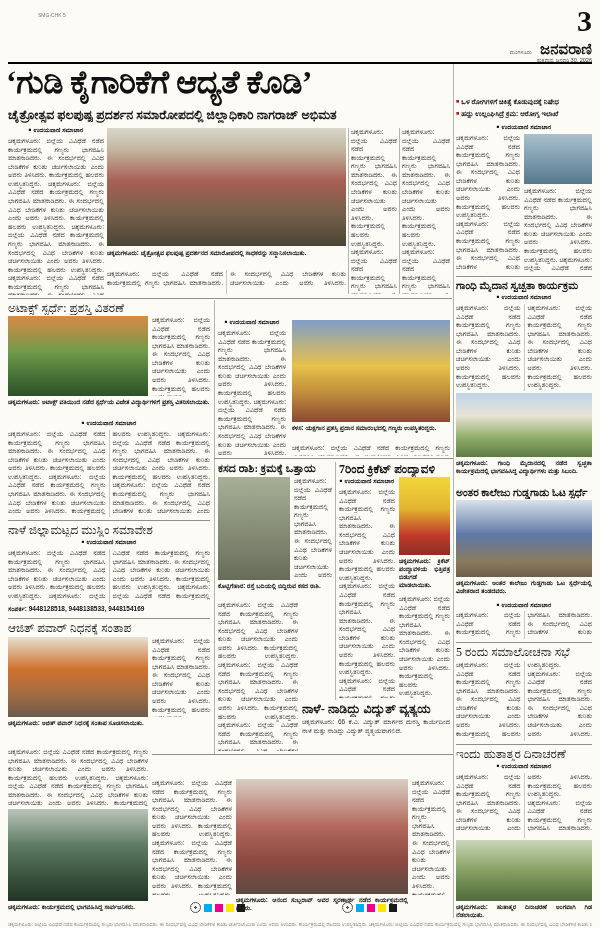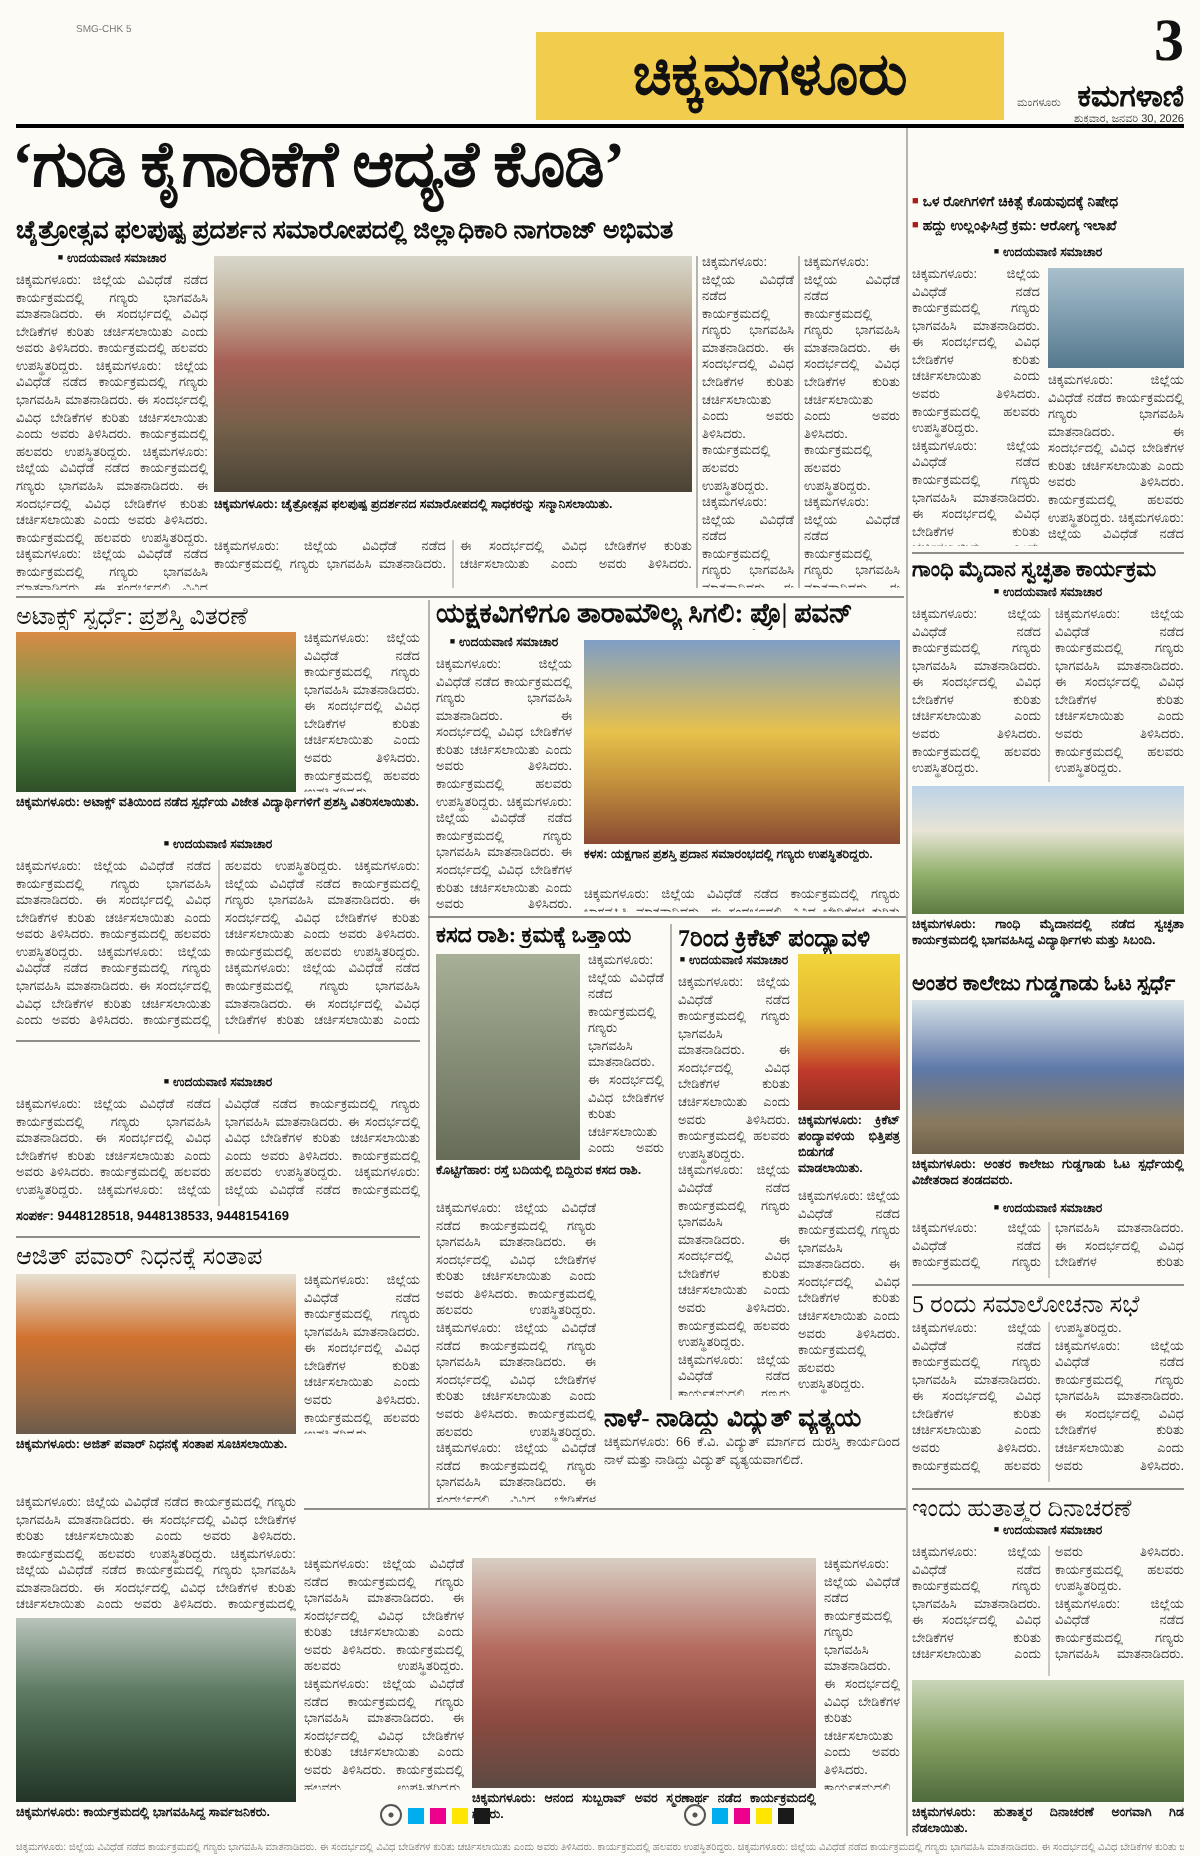--- a/index.html
+++ b/index.html
@@ -48,27 +48,24 @@
   .tiny{font-size:5px;color:#777;overflow:hidden;white-space:nowrap;}
   .right{text-align:right;}
   .center{text-align:center;}
 </style>
 </head>
 <body>
 
 <div class="page">
 
   <div class="abs tiny" style="left:38px;top:12px;width:120px;">SMG-CHK 5</div>
-  <div class="abs center serif" style="left:268px;top:16px;width:234px;height:44px;background:var(--accent);font-size:29px;font-weight:800;line-height:44px;overflow:hidden;">
-    <span>ಚಿಕ್ಕಮಗಳೂರು</span>
-  </div>
   <div class="abs right serif" style="left:540px;top:4px;width:52px;font-size:30px;font-weight:800;">3</div>
   <div class="abs right" style="left:400px;top:40px;width:192px;overflow:hidden;white-space:nowrap;">
     <span style="font-size:5.5px;color:#444;margin-right:4px;">ಮಂಗಳೂರು</span>
-    <span class="serif" style="font-size:15px;font-weight:800;">ಕಮಗಳಾಣಿ</span>
+    <span class="serif" style="font-size:15px;font-weight:800;">ಜನವರಾಣಿ</span>
   </div>
   <div class="abs right" style="left:420px;top:57px;width:172px;font-size:5.5px;color:#333;">ಶುಕ್ರವಾರ, ಜನವರಿ 30, 2026</div>
   <div class="abs rule-h2" style="left:8px;top:62px;width:584px;"></div>
 
   <div class="abs serif h-sub nowrap" style="left:8px;top:108px;width:444px;">ಚೈತ್ರೋತ್ಸವ ಫಲಪುಷ್ಪ ಪ್ರದರ್ಶನ ಸಮಾರೋಪದಲ್ಲಿ ಜಿಲ್ಲಾಧಿಕಾರಿ ನಾಗರಾಜ್ ಅಭಿಮತ</div>
   <div class="abs serif h-lead nowrap" style="left:6px;top:66px;width:446px;height:40px;">‘ಗುಡಿ ಕೈಗಾರಿಕೆಗೆ ಆದ್ಯತೆ ಕೊಡಿ’</div>
   <div class="abs byline" style="left:8px;top:126px;width:96px;">
     <span class="sq">■</span><span>ಉದಯವಾಣಿ ಸಮಾಚಾರ</span>
   </div>
   <div class="abs btxt" style="left:8px;top:137px;width:96px;height:158px;">ಚಿಕ್ಕಮಗಳೂರು: ಜಿಲ್ಲೆಯ ವಿವಿಧೆಡೆ ನಡೆದ ಕಾರ್ಯಕ್ರಮದಲ್ಲಿ ಗಣ್ಯರು ಭಾಗವಹಿಸಿ ಮಾತನಾಡಿದರು. ಈ ಸಂದರ್ಭದಲ್ಲಿ ವಿವಿಧ ಬೇಡಿಕೆಗಳ ಕುರಿತು ಚರ್ಚಿಸಲಾಯಿತು ಎಂದು ಅವರು ತಿಳಿಸಿದರು. ಕಾರ್ಯಕ್ರಮದಲ್ಲಿ ಹಲವರು ಉಪಸ್ಥಿತರಿದ್ದರು. ಚಿಕ್ಕಮಗಳೂರು: ಜಿಲ್ಲೆಯ ವಿವಿಧೆಡೆ ನಡೆದ ಕಾರ್ಯಕ್ರಮದಲ್ಲಿ ಗಣ್ಯರು ಭಾಗವಹಿಸಿ ಮಾತನಾಡಿದರು. ಈ ಸಂದರ್ಭದಲ್ಲಿ ವಿವಿಧ ಬೇಡಿಕೆಗಳ ಕುರಿತು ಚರ್ಚಿಸಲಾಯಿತು ಎಂದು ಅವರು ತಿಳಿಸಿದರು. ಕಾರ್ಯಕ್ರಮದಲ್ಲಿ ಹಲವರು ಉಪಸ್ಥಿತರಿದ್ದರು. ಚಿಕ್ಕಮಗಳೂರು: ಜಿಲ್ಲೆಯ ವಿವಿಧೆಡೆ ನಡೆದ ಕಾರ್ಯಕ್ರಮದಲ್ಲಿ ಗಣ್ಯರು ಭಾಗವಹಿಸಿ ಮಾತನಾಡಿದರು. ಈ ಸಂದರ್ಭದಲ್ಲಿ ವಿವಿಧ ಬೇಡಿಕೆಗಳ ಕುರಿತು ಚರ್ಚಿಸಲಾಯಿತು ಎಂದು ಅವರು ತಿಳಿಸಿದರು. ಕಾರ್ಯಕ್ರಮದಲ್ಲಿ ಹಲವರು ಉಪಸ್ಥಿತರಿದ್ದರು. ಚಿಕ್ಕಮಗಳೂರು: ಜಿಲ್ಲೆಯ ವಿವಿಧೆಡೆ ನಡೆದ ಕಾರ್ಯಕ್ರಮದಲ್ಲಿ ಗಣ್ಯರು ಭಾಗವಹಿಸಿ ಮಾತನಾಡಿದರು. ಈ ಸಂದರ್ಭದಲ್ಲಿ ವಿವಿಧ ಬೇಡಿಕೆಗಳ ಕುರಿತು ಚರ್ಚಿಸಲಾಯಿತು ಎಂದು ಅವರು ತಿಳಿಸಿದರು. ಕಾರ್ಯಕ್ರಮದಲ್ಲಿ ಹಲವರು ಉಪಸ್ಥಿತರಿದ್ದರು. ಚಿಕ್ಕಮಗಳೂರು: ಜಿಲ್ಲೆಯ ವಿವಿಧೆಡೆ ನಡೆದ ಕಾರ್ಯಕ್ರಮದಲ್ಲಿ ಗಣ್ಯರು ಭಾಗವಹಿಸಿ ಮಾತನಾಡಿದರು. ಈ ಸಂದರ್ಭದಲ್ಲಿ ವಿವಿಧ ಬೇಡಿಕೆಗಳ ಕುರಿತು ಚರ್ಚಿಸಲಾಯಿತು ಎಂದು ಅವರು ತಿಳಿಸಿದರು. ಕಾರ್ಯಕ್ರಮದಲ್ಲಿ ಹಲವರು ಉಪಸ್ಥಿತರಿದ್ದರು. ಚಿಕ್ಕಮಗಳೂರು: ಜಿಲ್ಲೆಯ ವಿವಿಧೆಡೆ ನಡೆದ ಕಾರ್ಯಕ್ರಮದಲ್ಲಿ ಗಣ್ಯರು ಭಾಗವಹಿಸಿ ಮಾತನಾಡಿದರು. ಈ ಸಂದರ್ಭದಲ್ಲಿ ವಿವಿಧ ಬೇಡಿಕೆಗಳ ಕುರಿತು ಚರ್ಚಿಸಲಾಯಿತು ಎಂದು ಅವರು ತಿಳಿಸಿದರು. ಕಾರ್ಯಕ್ರಮದಲ್ಲಿ ಹಲವರು ಉಪಸ್ಥಿತರಿದ್ದರು. ಚಿಕ್ಕಮಗಳೂರು: ಜಿಲ್ಲೆಯ ವಿವಿಧೆಡೆ ನಡೆದ ಕಾರ್ಯಕ್ರಮದಲ್ಲಿ ಗಣ್ಯರು ಭಾಗವಹಿಸಿ ಮಾತನಾಡಿದರು. ಈ ಸಂದರ್ಭದಲ್ಲಿ ವಿವಿಧ ಬೇಡಿಕೆಗಳ ಕುರಿತು ಚರ್ಚಿಸಲಾಯಿತು ಎಂದು ಅವರು ತಿಳಿಸಿದರು. ಕಾರ್ಯಕ್ರಮದಲ್ಲಿ ಹಲವರು ಉಪಸ್ಥಿತರಿದ್ದರು. ಚಿಕ್ಕಮಗಳೂರು: ಜಿಲ್ಲೆಯ ವಿವಿಧೆಡೆ ನಡೆದ ಕಾರ್ಯಕ್ರಮದಲ್ಲಿ ಗಣ್ಯರು ಭಾಗವಹಿಸಿ ಮಾತನಾಡಿದರು. ಈ ಸಂದರ್ಭದಲ್ಲಿ ವಿವಿಧ ಬೇಡಿಕೆಗಳ ಕುರಿತು ಚರ್ಚಿಸಲಾಯಿತು ಎಂದು ಅವರು ತಿಳಿಸಿದರು. ಕಾರ್ಯಕ್ರಮದಲ್ಲಿ ಹಲವರು ಉಪಸ್ಥಿತರಿದ್ದರು.</div>
@@ -131,36 +128,36 @@
   <div class="abs serif h-sm nowrap" style="left:8px;top:302px;width:202px;">ಅಟಾಕ್ಸ್ ಸ್ಪರ್ಧೆ: ಪ್ರಶಸ್ತಿ ವಿತರಣೆ</div>
   <div class="abs photo ph-ataks" style="left:8px;top:316px;width:140px;height:80px;"></div>
   <div class="abs btxt" style="left:152px;top:316px;width:58px;height:80px;">ಚಿಕ್ಕಮಗಳೂರು: ಜಿಲ್ಲೆಯ ವಿವಿಧೆಡೆ ನಡೆದ ಕಾರ್ಯಕ್ರಮದಲ್ಲಿ ಗಣ್ಯರು ಭಾಗವಹಿಸಿ ಮಾತನಾಡಿದರು. ಈ ಸಂದರ್ಭದಲ್ಲಿ ವಿವಿಧ ಬೇಡಿಕೆಗಳ ಕುರಿತು ಚರ್ಚಿಸಲಾಯಿತು ಎಂದು ಅವರು ತಿಳಿಸಿದರು. ಕಾರ್ಯಕ್ರಮದಲ್ಲಿ ಹಲವರು ಉಪಸ್ಥಿತರಿದ್ದರು. ಚಿಕ್ಕಮಗಳೂರು: ಜಿಲ್ಲೆಯ ವಿವಿಧೆಡೆ ನಡೆದ ಕಾರ್ಯಕ್ರಮದಲ್ಲಿ ಗಣ್ಯರು ಭಾಗವಹಿಸಿ ಮಾತನಾಡಿದರು. ಈ ಸಂದರ್ಭದಲ್ಲಿ ವಿವಿಧ ಬೇಡಿಕೆಗಳ ಕುರಿತು ಚರ್ಚಿಸಲಾಯಿತು ಎಂದು ಅವರು ತಿಳಿಸಿದರು. ಕಾರ್ಯಕ್ರಮದಲ್ಲಿ ಹಲವರು ಉಪಸ್ಥಿತರಿದ್ದರು. ಚಿಕ್ಕಮಗಳೂರು: ಜಿಲ್ಲೆಯ ವಿವಿಧೆಡೆ ನಡೆದ ಕಾರ್ಯಕ್ರಮದಲ್ಲಿ ಗಣ್ಯರು ಭಾಗವಹಿಸಿ ಮಾತನಾಡಿದರು. ಈ ಸಂದರ್ಭದಲ್ಲಿ ವಿವಿಧ ಬೇಡಿಕೆಗಳ ಕುರಿತು ಚರ್ಚಿಸಲಾಯಿತು ಎಂದು ಅವರು ತಿಳಿಸಿದರು. ಕಾರ್ಯಕ್ರಮದಲ್ಲಿ ಹಲವರು ಉಪಸ್ಥಿತರಿದ್ದರು. ಚಿಕ್ಕಮಗಳೂರು: ಜಿಲ್ಲೆಯ ವಿವಿಧೆಡೆ ನಡೆದ ಕಾರ್ಯಕ್ರಮದಲ್ಲಿ ಗಣ್ಯರು ಭಾಗವಹಿಸಿ ಮಾತನಾಡಿದರು. ಈ ಸಂದರ್ಭದಲ್ಲಿ ವಿವಿಧ ಬೇಡಿಕೆಗಳ ಕುರಿತು ಚರ್ಚಿಸಲಾಯಿತು ಎಂದು ಅವರು ತಿಳಿಸಿದರು. ಕಾರ್ಯಕ್ರಮದಲ್ಲಿ ಹಲವರು ಉಪಸ್ಥಿತರಿದ್ದರು.</div>
   <div class="abs caption" style="left:8px;top:398px;width:202px;height:19px;">ಚಿಕ್ಕಮಗಳೂರು: ಅಟಾಕ್ಸ್ ವತಿಯಿಂದ ನಡೆದ ಸ್ಪರ್ಧೆಯ ವಿಜೇತ ವಿದ್ಯಾರ್ಥಿಗಳಿಗೆ ಪ್ರಶಸ್ತಿ ವಿತರಿಸಲಾಯಿತು.</div>
   <div class="abs byline" style="left:8px;top:419px;width:202px;">
     <span class="sq">■</span><span>ಉದಯವಾಣಿ ಸಮಾಚಾರ</span>
   </div>
   <div class="abs btxt cols2" style="left:8px;top:430px;width:202px;height:87px;">ಚಿಕ್ಕಮಗಳೂರು: ಜಿಲ್ಲೆಯ ವಿವಿಧೆಡೆ ನಡೆದ ಕಾರ್ಯಕ್ರಮದಲ್ಲಿ ಗಣ್ಯರು ಭಾಗವಹಿಸಿ ಮಾತನಾಡಿದರು. ಈ ಸಂದರ್ಭದಲ್ಲಿ ವಿವಿಧ ಬೇಡಿಕೆಗಳ ಕುರಿತು ಚರ್ಚಿಸಲಾಯಿತು ಎಂದು ಅವರು ತಿಳಿಸಿದರು. ಕಾರ್ಯಕ್ರಮದಲ್ಲಿ ಹಲವರು ಉಪಸ್ಥಿತರಿದ್ದರು. ಚಿಕ್ಕಮಗಳೂರು: ಜಿಲ್ಲೆಯ ವಿವಿಧೆಡೆ ನಡೆದ ಕಾರ್ಯಕ್ರಮದಲ್ಲಿ ಗಣ್ಯರು ಭಾಗವಹಿಸಿ ಮಾತನಾಡಿದರು. ಈ ಸಂದರ್ಭದಲ್ಲಿ ವಿವಿಧ ಬೇಡಿಕೆಗಳ ಕುರಿತು ಚರ್ಚಿಸಲಾಯಿತು ಎಂದು ಅವರು ತಿಳಿಸಿದರು. ಕಾರ್ಯಕ್ರಮದಲ್ಲಿ ಹಲವರು ಉಪಸ್ಥಿತರಿದ್ದರು. ಚಿಕ್ಕಮಗಳೂರು: ಜಿಲ್ಲೆಯ ವಿವಿಧೆಡೆ ನಡೆದ ಕಾರ್ಯಕ್ರಮದಲ್ಲಿ ಗಣ್ಯರು ಭಾಗವಹಿಸಿ ಮಾತನಾಡಿದರು. ಈ ಸಂದರ್ಭದಲ್ಲಿ ವಿವಿಧ ಬೇಡಿಕೆಗಳ ಕುರಿತು ಚರ್ಚಿಸಲಾಯಿತು ಎಂದು ಅವರು ತಿಳಿಸಿದರು. ಕಾರ್ಯಕ್ರಮದಲ್ಲಿ ಹಲವರು ಉಪಸ್ಥಿತರಿದ್ದರು. ಚಿಕ್ಕಮಗಳೂರು: ಜಿಲ್ಲೆಯ ವಿವಿಧೆಡೆ ನಡೆದ ಕಾರ್ಯಕ್ರಮದಲ್ಲಿ ಗಣ್ಯರು ಭಾಗವಹಿಸಿ ಮಾತನಾಡಿದರು. ಈ ಸಂದರ್ಭದಲ್ಲಿ ವಿವಿಧ ಬೇಡಿಕೆಗಳ ಕುರಿತು ಚರ್ಚಿಸಲಾಯಿತು ಎಂದು ಅವರು ತಿಳಿಸಿದರು. ಕಾರ್ಯಕ್ರಮದಲ್ಲಿ ಹಲವರು ಉಪಸ್ಥಿತರಿದ್ದರು. ಚಿಕ್ಕಮಗಳೂರು: ಜಿಲ್ಲೆಯ ವಿವಿಧೆಡೆ ನಡೆದ ಕಾರ್ಯಕ್ರಮದಲ್ಲಿ ಗಣ್ಯರು ಭಾಗವಹಿಸಿ ಮಾತನಾಡಿದರು. ಈ ಸಂದರ್ಭದಲ್ಲಿ ವಿವಿಧ ಬೇಡಿಕೆಗಳ ಕುರಿತು ಚರ್ಚಿಸಲಾಯಿತು ಎಂದು ಅವರು ತಿಳಿಸಿದರು. ಕಾರ್ಯಕ್ರಮದಲ್ಲಿ ಹಲವರು ಉಪಸ್ಥಿತರಿದ್ದರು. ಚಿಕ್ಕಮಗಳೂರು: ಜಿಲ್ಲೆಯ ವಿವಿಧೆಡೆ ನಡೆದ ಕಾರ್ಯಕ್ರಮದಲ್ಲಿ ಗಣ್ಯರು ಭಾಗವಹಿಸಿ ಮಾತನಾಡಿದರು. ಈ ಸಂದರ್ಭದಲ್ಲಿ ವಿವಿಧ ಬೇಡಿಕೆಗಳ ಕುರಿತು ಚರ್ಚಿಸಲಾಯಿತು ಎಂದು ಅವರು ತಿಳಿಸಿದರು. ಕಾರ್ಯಕ್ರಮದಲ್ಲಿ ಹಲವರು ಉಪಸ್ಥಿತರಿದ್ದರು. ಚಿಕ್ಕಮಗಳೂರು: ಜಿಲ್ಲೆಯ ವಿವಿಧೆಡೆ ನಡೆದ ಕಾರ್ಯಕ್ರಮದಲ್ಲಿ ಗಣ್ಯರು ಭಾಗವಹಿಸಿ ಮಾತನಾಡಿದರು. ಈ ಸಂದರ್ಭದಲ್ಲಿ ವಿವಿಧ ಬೇಡಿಕೆಗಳ ಕುರಿತು ಚರ್ಚಿಸಲಾಯಿತು ಎಂದು ಅವರು ತಿಳಿಸಿದರು. ಕಾರ್ಯಕ್ರಮದಲ್ಲಿ ಹಲವರು ಉಪಸ್ಥಿತರಿದ್ದರು. ಚಿಕ್ಕಮಗಳೂರು: ಜಿಲ್ಲೆಯ ವಿವಿಧೆಡೆ ನಡೆದ ಕಾರ್ಯಕ್ರಮದಲ್ಲಿ ಗಣ್ಯರು ಭಾಗವಹಿಸಿ ಮಾತನಾಡಿದರು. ಈ ಸಂದರ್ಭದಲ್ಲಿ ವಿವಿಧ ಬೇಡಿಕೆಗಳ ಕುರಿತು ಚರ್ಚಿಸಲಾಯಿತು ಎಂದು ಅವರು ತಿಳಿಸಿದರು. ಕಾರ್ಯಕ್ರಮದಲ್ಲಿ ಹಲವರು ಉಪಸ್ಥಿತರಿದ್ದರು.</div>
   <div class="abs rule-h" style="left:8px;top:520px;width:202px;"></div>
 
+  <div class="abs serif h-sm nowrap" style="left:8px;top:524px;width:202px;">ನಾಳೆ ಜಿಲ್ಲಾಮಟ್ಟದ ಮುಸ್ಲಿಂ ಸಮಾವೇಶ</div>
   <div class="abs byline" style="left:8px;top:538px;width:202px;">
     <span class="sq">■</span><span>ಉದಯವಾಣಿ ಸಮಾಚಾರ</span>
   </div>
   <div class="abs btxt cols2" style="left:8px;top:549px;width:202px;height:54px;">ಚಿಕ್ಕಮಗಳೂರು: ಜಿಲ್ಲೆಯ ವಿವಿಧೆಡೆ ನಡೆದ ಕಾರ್ಯಕ್ರಮದಲ್ಲಿ ಗಣ್ಯರು ಭಾಗವಹಿಸಿ ಮಾತನಾಡಿದರು. ಈ ಸಂದರ್ಭದಲ್ಲಿ ವಿವಿಧ ಬೇಡಿಕೆಗಳ ಕುರಿತು ಚರ್ಚಿಸಲಾಯಿತು ಎಂದು ಅವರು ತಿಳಿಸಿದರು. ಕಾರ್ಯಕ್ರಮದಲ್ಲಿ ಹಲವರು ಉಪಸ್ಥಿತರಿದ್ದರು. ಚಿಕ್ಕಮಗಳೂರು: ಜಿಲ್ಲೆಯ ವಿವಿಧೆಡೆ ನಡೆದ ಕಾರ್ಯಕ್ರಮದಲ್ಲಿ ಗಣ್ಯರು ಭಾಗವಹಿಸಿ ಮಾತನಾಡಿದರು. ಈ ಸಂದರ್ಭದಲ್ಲಿ ವಿವಿಧ ಬೇಡಿಕೆಗಳ ಕುರಿತು ಚರ್ಚಿಸಲಾಯಿತು ಎಂದು ಅವರು ತಿಳಿಸಿದರು. ಕಾರ್ಯಕ್ರಮದಲ್ಲಿ ಹಲವರು ಉಪಸ್ಥಿತರಿದ್ದರು. ಚಿಕ್ಕಮಗಳೂರು: ಜಿಲ್ಲೆಯ ವಿವಿಧೆಡೆ ನಡೆದ ಕಾರ್ಯಕ್ರಮದಲ್ಲಿ ಗಣ್ಯರು ಭಾಗವಹಿಸಿ ಮಾತನಾಡಿದರು. ಈ ಸಂದರ್ಭದಲ್ಲಿ ವಿವಿಧ ಬೇಡಿಕೆಗಳ ಕುರಿತು ಚರ್ಚಿಸಲಾಯಿತು ಎಂದು ಅವರು ತಿಳಿಸಿದರು. ಕಾರ್ಯಕ್ರಮದಲ್ಲಿ ಹಲವರು ಉಪಸ್ಥಿತರಿದ್ದರು. ಚಿಕ್ಕಮಗಳೂರು: ಜಿಲ್ಲೆಯ ವಿವಿಧೆಡೆ ನಡೆದ ಕಾರ್ಯಕ್ರಮದಲ್ಲಿ ಗಣ್ಯರು ಭಾಗವಹಿಸಿ ಮಾತನಾಡಿದರು. ಈ ಸಂದರ್ಭದಲ್ಲಿ ವಿವಿಧ ಬೇಡಿಕೆಗಳ ಕುರಿತು ಚರ್ಚಿಸಲಾಯಿತು ಎಂದು ಅವರು ತಿಳಿಸಿದರು. ಕಾರ್ಯಕ್ರಮದಲ್ಲಿ ಹಲವರು ಉಪಸ್ಥಿತರಿದ್ದರು. ಚಿಕ್ಕಮಗಳೂರು: ಜಿಲ್ಲೆಯ ವಿವಿಧೆಡೆ ನಡೆದ ಕಾರ್ಯಕ್ರಮದಲ್ಲಿ ಗಣ್ಯರು ಭಾಗವಹಿಸಿ ಮಾತನಾಡಿದರು. ಈ ಸಂದರ್ಭದಲ್ಲಿ ವಿವಿಧ ಬೇಡಿಕೆಗಳ ಕುರಿತು ಚರ್ಚಿಸಲಾಯಿತು ಎಂದು ಅವರು ತಿಳಿಸಿದರು. ಕಾರ್ಯಕ್ರಮದಲ್ಲಿ ಹಲವರು ಉಪಸ್ಥಿತರಿದ್ದರು.</div>
   <div class="abs" style="left:8px;top:605px;width:202px;font-size:6.5px;font-weight:bold;overflow:hidden;white-space:nowrap;">ಸಂಪರ್ಕ: 9448128518, 9448138533, 9448154169</div>
   <div class="abs rule-h" style="left:8px;top:618px;width:202px;"></div>
 
   <div class="abs serif h-sm nowrap" style="left:8px;top:622px;width:202px;">ಆಜಿತ್ ಪವಾರ್ ನಿಧನಕ್ಕೆ ಸಂತಾಪ</div>
   <div class="abs photo ph-pawar" style="left:8px;top:637px;width:140px;height:80px;"></div>
   <div class="abs btxt" style="left:152px;top:637px;width:58px;height:80px;">ಚಿಕ್ಕಮಗಳೂರು: ಜಿಲ್ಲೆಯ ವಿವಿಧೆಡೆ ನಡೆದ ಕಾರ್ಯಕ್ರಮದಲ್ಲಿ ಗಣ್ಯರು ಭಾಗವಹಿಸಿ ಮಾತನಾಡಿದರು. ಈ ಸಂದರ್ಭದಲ್ಲಿ ವಿವಿಧ ಬೇಡಿಕೆಗಳ ಕುರಿತು ಚರ್ಚಿಸಲಾಯಿತು ಎಂದು ಅವರು ತಿಳಿಸಿದರು. ಕಾರ್ಯಕ್ರಮದಲ್ಲಿ ಹಲವರು ಉಪಸ್ಥಿತರಿದ್ದರು. ಚಿಕ್ಕಮಗಳೂರು: ಜಿಲ್ಲೆಯ ವಿವಿಧೆಡೆ ನಡೆದ ಕಾರ್ಯಕ್ರಮದಲ್ಲಿ ಗಣ್ಯರು ಭಾಗವಹಿಸಿ ಮಾತನಾಡಿದರು. ಈ ಸಂದರ್ಭದಲ್ಲಿ ವಿವಿಧ ಬೇಡಿಕೆಗಳ ಕುರಿತು ಚರ್ಚಿಸಲಾಯಿತು ಎಂದು ಅವರು ತಿಳಿಸಿದರು. ಕಾರ್ಯಕ್ರಮದಲ್ಲಿ ಹಲವರು ಉಪಸ್ಥಿತರಿದ್ದರು. ಚಿಕ್ಕಮಗಳೂರು: ಜಿಲ್ಲೆಯ ವಿವಿಧೆಡೆ ನಡೆದ ಕಾರ್ಯಕ್ರಮದಲ್ಲಿ ಗಣ್ಯರು ಭಾಗವಹಿಸಿ ಮಾತನಾಡಿದರು. ಈ ಸಂದರ್ಭದಲ್ಲಿ ವಿವಿಧ ಬೇಡಿಕೆಗಳ ಕುರಿತು ಚರ್ಚಿಸಲಾಯಿತು ಎಂದು ಅವರು ತಿಳಿಸಿದರು. ಕಾರ್ಯಕ್ರಮದಲ್ಲಿ ಹಲವರು ಉಪಸ್ಥಿತರಿದ್ದರು. ಚಿಕ್ಕಮಗಳೂರು: ಜಿಲ್ಲೆಯ ವಿವಿಧೆಡೆ ನಡೆದ ಕಾರ್ಯಕ್ರಮದಲ್ಲಿ ಗಣ್ಯರು ಭಾಗವಹಿಸಿ ಮಾತನಾಡಿದರು. ಈ ಸಂದರ್ಭದಲ್ಲಿ ವಿವಿಧ ಬೇಡಿಕೆಗಳ ಕುರಿತು ಚರ್ಚಿಸಲಾಯಿತು ಎಂದು ಅವರು ತಿಳಿಸಿದರು. ಕಾರ್ಯಕ್ರಮದಲ್ಲಿ ಹಲವರು ಉಪಸ್ಥಿತರಿದ್ದರು.</div>
   <div class="abs caption" style="left:8px;top:719px;width:140px;height:26px;">ಚಿಕ್ಕಮಗಳೂರು: ಅಜಿತ್ ಪವಾರ್ ನಿಧನಕ್ಕೆ ಸಂತಾಪ ಸೂಚಿಸಲಾಯಿತು.</div>
   <div class="abs btxt" style="left:8px;top:748px;width:140px;height:58px;">ಚಿಕ್ಕಮಗಳೂರು: ಜಿಲ್ಲೆಯ ವಿವಿಧೆಡೆ ನಡೆದ ಕಾರ್ಯಕ್ರಮದಲ್ಲಿ ಗಣ್ಯರು ಭಾಗವಹಿಸಿ ಮಾತನಾಡಿದರು. ಈ ಸಂದರ್ಭದಲ್ಲಿ ವಿವಿಧ ಬೇಡಿಕೆಗಳ ಕುರಿತು ಚರ್ಚಿಸಲಾಯಿತು ಎಂದು ಅವರು ತಿಳಿಸಿದರು. ಕಾರ್ಯಕ್ರಮದಲ್ಲಿ ಹಲವರು ಉಪಸ್ಥಿತರಿದ್ದರು. ಚಿಕ್ಕಮಗಳೂರು: ಜಿಲ್ಲೆಯ ವಿವಿಧೆಡೆ ನಡೆದ ಕಾರ್ಯಕ್ರಮದಲ್ಲಿ ಗಣ್ಯರು ಭಾಗವಹಿಸಿ ಮಾತನಾಡಿದರು. ಈ ಸಂದರ್ಭದಲ್ಲಿ ವಿವಿಧ ಬೇಡಿಕೆಗಳ ಕುರಿತು ಚರ್ಚಿಸಲಾಯಿತು ಎಂದು ಅವರು ತಿಳಿಸಿದರು. ಕಾರ್ಯಕ್ರಮದಲ್ಲಿ ಹಲವರು ಉಪಸ್ಥಿತರಿದ್ದರು. ಚಿಕ್ಕಮಗಳೂರು: ಜಿಲ್ಲೆಯ ವಿವಿಧೆಡೆ ನಡೆದ ಕಾರ್ಯಕ್ರಮದಲ್ಲಿ ಗಣ್ಯರು ಭಾಗವಹಿಸಿ ಮಾತನಾಡಿದರು. ಈ ಸಂದರ್ಭದಲ್ಲಿ ವಿವಿಧ ಬೇಡಿಕೆಗಳ ಕುರಿತು ಚರ್ಚಿಸಲಾಯಿತು ಎಂದು ಅವರು ತಿಳಿಸಿದರು. ಕಾರ್ಯಕ್ರಮದಲ್ಲಿ ಹಲವರು ಉಪಸ್ಥಿತರಿದ್ದರು. ಚಿಕ್ಕಮಗಳೂರು: ಜಿಲ್ಲೆಯ ವಿವಿಧೆಡೆ ನಡೆದ ಕಾರ್ಯಕ್ರಮದಲ್ಲಿ ಗಣ್ಯರು ಭಾಗವಹಿಸಿ ಮಾತನಾಡಿದರು. ಈ ಸಂದರ್ಭದಲ್ಲಿ ವಿವಿಧ ಬೇಡಿಕೆಗಳ ಕುರಿತು ಚರ್ಚಿಸಲಾಯಿತು ಎಂದು ಅವರು ತಿಳಿಸಿದರು. ಕಾರ್ಯಕ್ರಮದಲ್ಲಿ ಹಲವರು ಉಪಸ್ಥಿತರಿದ್ದರು. ಚಿಕ್ಕಮಗಳೂರು: ಜಿಲ್ಲೆಯ ವಿವಿಧೆಡೆ ನಡೆದ ಕಾರ್ಯಕ್ರಮದಲ್ಲಿ ಗಣ್ಯರು ಭಾಗವಹಿಸಿ ಮಾತನಾಡಿದರು. ಈ ಸಂದರ್ಭದಲ್ಲಿ ವಿವಿಧ ಬೇಡಿಕೆಗಳ ಕುರಿತು ಚರ್ಚಿಸಲಾಯಿತು ಎಂದು ಅವರು ತಿಳಿಸಿದರು. ಕಾರ್ಯಕ್ರಮದಲ್ಲಿ ಹಲವರು ಉಪಸ್ಥಿತರಿದ್ದರು.</div>
   <div class="abs photo ph-crowd" style="left:8px;top:809px;width:140px;height:92px;"></div>
   <div class="abs caption" style="left:8px;top:903px;width:140px;height:16px;">ಚಿಕ್ಕಮಗಳೂರು: ಕಾರ್ಯಕ್ರಮದಲ್ಲಿ ಭಾಗವಹಿಸಿದ್ದ ಸಾರ್ವಜನಿಕರು.</div>
 
-  <div class="abs serif nowrap" style="left:218px;top:299px;width:232px;font-size:13.5px;font-weight:800;">ಯಕ್ಷಕವಿಗಳಿಗೂ ತಾರಾಮೌಲ್ಯ ಸಿಗಲಿ: ಪ್ರೊ| ಪವನ್</div>
   <div class="abs byline" style="left:218px;top:318px;width:68px;">
     <span class="sq">■</span><span>ಉದಯವಾಣಿ ಸಮಾಚಾರ</span>
   </div>
   <div class="abs btxt" style="left:218px;top:329px;width:68px;height:127px;">ಚಿಕ್ಕಮಗಳೂರು: ಜಿಲ್ಲೆಯ ವಿವಿಧೆಡೆ ನಡೆದ ಕಾರ್ಯಕ್ರಮದಲ್ಲಿ ಗಣ್ಯರು ಭಾಗವಹಿಸಿ ಮಾತನಾಡಿದರು. ಈ ಸಂದರ್ಭದಲ್ಲಿ ವಿವಿಧ ಬೇಡಿಕೆಗಳ ಕುರಿತು ಚರ್ಚಿಸಲಾಯಿತು ಎಂದು ಅವರು ತಿಳಿಸಿದರು. ಕಾರ್ಯಕ್ರಮದಲ್ಲಿ ಹಲವರು ಉಪಸ್ಥಿತರಿದ್ದರು. ಚಿಕ್ಕಮಗಳೂರು: ಜಿಲ್ಲೆಯ ವಿವಿಧೆಡೆ ನಡೆದ ಕಾರ್ಯಕ್ರಮದಲ್ಲಿ ಗಣ್ಯರು ಭಾಗವಹಿಸಿ ಮಾತನಾಡಿದರು. ಈ ಸಂದರ್ಭದಲ್ಲಿ ವಿವಿಧ ಬೇಡಿಕೆಗಳ ಕುರಿತು ಚರ್ಚಿಸಲಾಯಿತು ಎಂದು ಅವರು ತಿಳಿಸಿದರು. ಕಾರ್ಯಕ್ರಮದಲ್ಲಿ ಹಲವರು ಉಪಸ್ಥಿತರಿದ್ದರು. ಚಿಕ್ಕಮಗಳೂರು: ಜಿಲ್ಲೆಯ ವಿವಿಧೆಡೆ ನಡೆದ ಕಾರ್ಯಕ್ರಮದಲ್ಲಿ ಗಣ್ಯರು ಭಾಗವಹಿಸಿ ಮಾತನಾಡಿದರು. ಈ ಸಂದರ್ಭದಲ್ಲಿ ವಿವಿಧ ಬೇಡಿಕೆಗಳ ಕುರಿತು ಚರ್ಚಿಸಲಾಯಿತು ಎಂದು ಅವರು ತಿಳಿಸಿದರು. ಕಾರ್ಯಕ್ರಮದಲ್ಲಿ ಹಲವರು ಉಪಸ್ಥಿತರಿದ್ದರು. ಚಿಕ್ಕಮಗಳೂರು: ಜಿಲ್ಲೆಯ ವಿವಿಧೆಡೆ ನಡೆದ ಕಾರ್ಯಕ್ರಮದಲ್ಲಿ ಗಣ್ಯರು ಭಾಗವಹಿಸಿ ಮಾತನಾಡಿದರು. ಈ ಸಂದರ್ಭದಲ್ಲಿ ವಿವಿಧ ಬೇಡಿಕೆಗಳ ಕುರಿತು ಚರ್ಚಿಸಲಾಯಿತು ಎಂದು ಅವರು ತಿಳಿಸಿದರು. ಕಾರ್ಯಕ್ರಮದಲ್ಲಿ ಹಲವರು ಉಪಸ್ಥಿತರಿದ್ದರು. ಚಿಕ್ಕಮಗಳೂರು: ಜಿಲ್ಲೆಯ ವಿವಿಧೆಡೆ ನಡೆದ ಕಾರ್ಯಕ್ರಮದಲ್ಲಿ ಗಣ್ಯರು ಭಾಗವಹಿಸಿ ಮಾತನಾಡಿದರು. ಈ ಸಂದರ್ಭದಲ್ಲಿ ವಿವಿಧ ಬೇಡಿಕೆಗಳ ಕುರಿತು ಚರ್ಚಿಸಲಾಯಿತು ಎಂದು ಅವರು ತಿಳಿಸಿದರು. ಕಾರ್ಯಕ್ರಮದಲ್ಲಿ ಹಲವರು ಉಪಸ್ಥಿತರಿದ್ದರು. ಚಿಕ್ಕಮಗಳೂರು: ಜಿಲ್ಲೆಯ ವಿವಿಧೆಡೆ ನಡೆದ ಕಾರ್ಯಕ್ರಮದಲ್ಲಿ ಗಣ್ಯರು ಭಾಗವಹಿಸಿ ಮಾತನಾಡಿದರು. ಈ ಸಂದರ್ಭದಲ್ಲಿ ವಿವಿಧ ಬೇಡಿಕೆಗಳ ಕುರಿತು ಚರ್ಚಿಸಲಾಯಿತು ಎಂದು ಅವರು ತಿಳಿಸಿದರು. ಕಾರ್ಯಕ್ರಮದಲ್ಲಿ ಹಲವರು ಉಪಸ್ಥಿತರಿದ್ದರು.</div>
   <div class="abs photo ph-yaksha" style="left:292px;top:320px;width:158px;height:102px;"></div>
   <div class="abs caption" style="left:292px;top:424px;width:158px;height:18px;">ಕಳಸ: ಯಕ್ಷಗಾನ ಪ್ರಶಸ್ತಿ ಪ್ರದಾನ ಸಮಾರಂಭದಲ್ಲಿ ಗಣ್ಯರು ಉಪಸ್ಥಿತರಿದ್ದರು.</div>
   <div class="abs btxt" style="left:292px;top:444px;width:158px;height:12px;">ಚಿಕ್ಕಮಗಳೂರು: ಜಿಲ್ಲೆಯ ವಿವಿಧೆಡೆ ನಡೆದ ಕಾರ್ಯಕ್ರಮದಲ್ಲಿ ಗಣ್ಯರು ಭಾಗವಹಿಸಿ ಮಾತನಾಡಿದರು. ಈ ಸಂದರ್ಭದಲ್ಲಿ ವಿವಿಧ ಬೇಡಿಕೆಗಳ ಕುರಿತು ಚರ್ಚಿಸಲಾಯಿತು ಎಂದು ಅವರು ತಿಳಿಸಿದರು. ಕಾರ್ಯಕ್ರಮದಲ್ಲಿ ಹಲವರು ಉಪಸ್ಥಿತರಿದ್ದರು. ಚಿಕ್ಕಮಗಳೂರು: ಜಿಲ್ಲೆಯ ವಿವಿಧೆಡೆ ನಡೆದ ಕಾರ್ಯಕ್ರಮದಲ್ಲಿ ಗಣ್ಯರು ಭಾಗವಹಿಸಿ ಮಾತನಾಡಿದರು. ಈ ಸಂದರ್ಭದಲ್ಲಿ ವಿವಿಧ ಬೇಡಿಕೆಗಳ ಕುರಿತು ಚರ್ಚಿಸಲಾಯಿತು ಎಂದು ಅವರು ತಿಳಿಸಿದರು. ಕಾರ್ಯಕ್ರಮದಲ್ಲಿ ಹಲವರು ಉಪಸ್ಥಿತರಿದ್ದರು.</div>
   <div class="abs rule-h" style="left:214px;top:458px;width:239px;"></div>
 
   <div class="abs serif nowrap" style="left:218px;top:462px;width:114px;font-size:11px;font-weight:800;">ಕಸದ ರಾಶಿ: ಕ್ರಮಕ್ಕೆ ಒತ್ತಾಯ</div>

